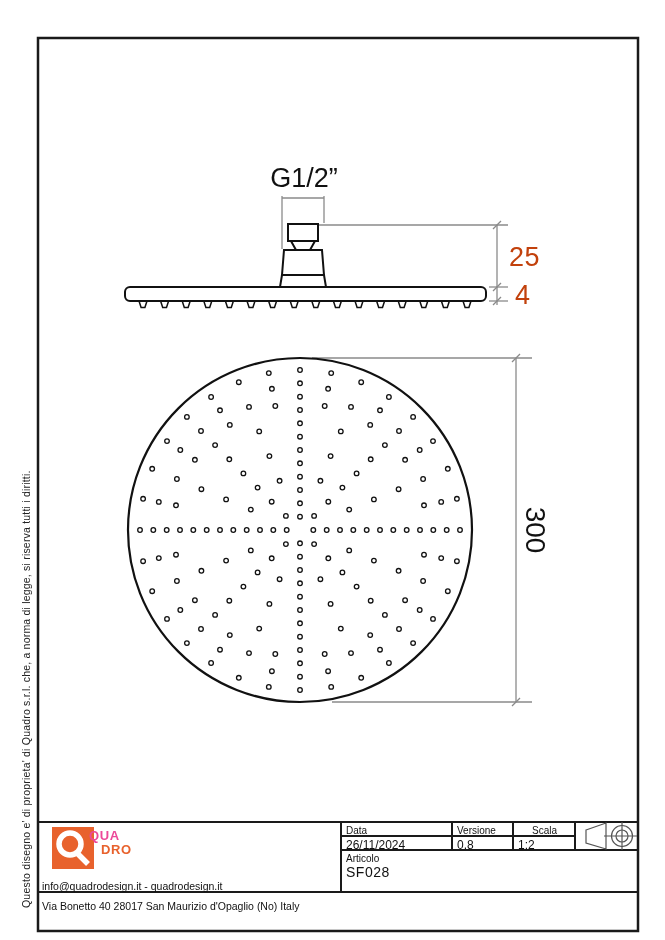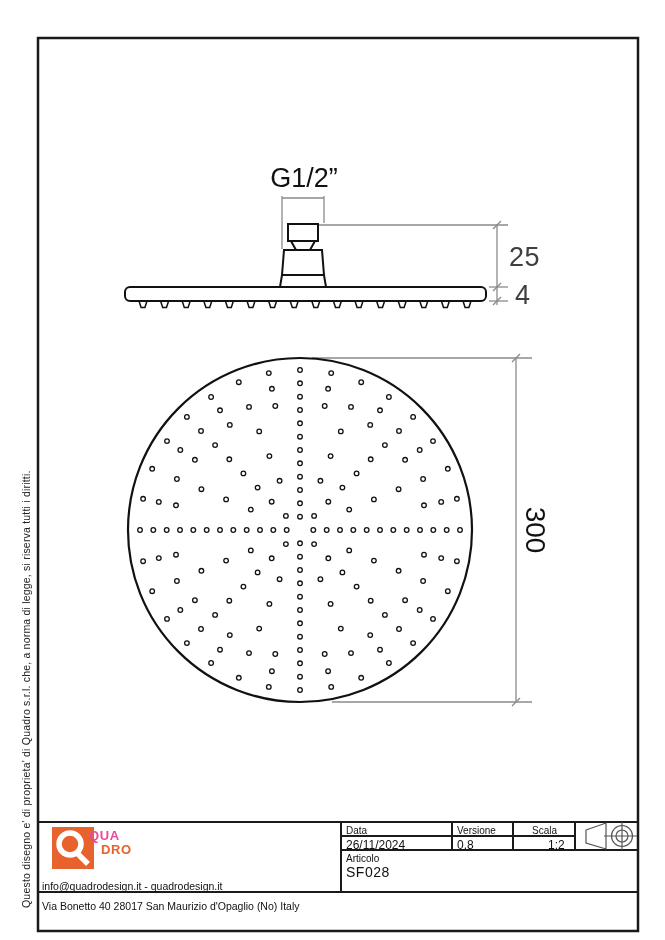--- a/index.html
+++ b/index.html
@@ -1,20 +1,20 @@
 <!DOCTYPE html>
 <html><head>
 <meta charset="utf-8">
 <style>
   html,body{margin:0;padding:0;background:#fff;}
   .page{position:relative;width:665px;height:940px;background:#fff;overflow:hidden;
         font-family:"Liberation Sans",sans-serif;color:#111;}
   svg{position:absolute;left:0;top:0;}
   .abs{position:absolute;white-space:nowrap;}
-  .dimtext{font-size:27px;color:#404040;letter-spacing:0.5px;}
+  .dimtext{font-size:27px;color:#c2410c;letter-spacing:0.5px;}
   .g-label{font-size:27px;text-align:center;width:120px;}
   .dim300{font-size:28px;transform-origin:0 0;transform:rotate(90deg);width:64px;text-align:center;}
   .vnote{font-size:10.5px;color:#222;transform-origin:0 0;transform:rotate(-90deg);
          width:472px;letter-spacing:0.2px;}
   .tb-label{font-size:10px;color:#111;}
   .tb-value{font-size:12px;color:#111;}
   .article-code{font-size:14px;color:#111;letter-spacing:0.5px;}
   .logo-word{font-size:13px;font-weight:700;letter-spacing:0.6px;line-height:1;}
   .addr{font-size:10.5px;color:#111;}
 </style>
@@ -282,17 +282,17 @@
   <div class="abs logo-word" style="left: 89px; top: 829px; color: #ec4899;">QUA</div>
   <div class="abs logo-word" style="left: 101px; top: 843px; color: rgb(232, 98, 45);">DRO</div>
   <div class="abs addr" style="left:42px;top:868px;margin-top:32px;">Via Bonetto 40  28017 San Maurizio d'Opaglio (No) Italy</div>
   <div class="abs addr" style="left:42px;top:879.5px;">info@quadrodesign.it  -  quadrodesign.it</div>
 
   <div class="abs tb-label" style="left:346px;top:824.5px;">Data</div>
   <div class="abs tb-label" style="left:457px;top:824.5px;">Versione</div>
   <div class="abs tb-label" style="left:532px;top:824.5px;">Scala</div>
   <div class="abs tb-value" style="left:346px;top:837.5px;">26/11/2024</div>
   <div class="abs tb-value" style="left:457px;top:837.5px;">0.8</div>
-  <div class="abs tb-value" style="left:548px;top:837.5px;">1:2</div>
+  <div class="abs tb-value" style="left:518px;top:837.5px;">1:2</div>
   <div class="abs tb-label" style="left:346px;top:853px;">Articolo</div>
   <div class="abs article-code" style="left:346px;top:864px;">SF028</div>
 
 </div>
 
 </body></html>

